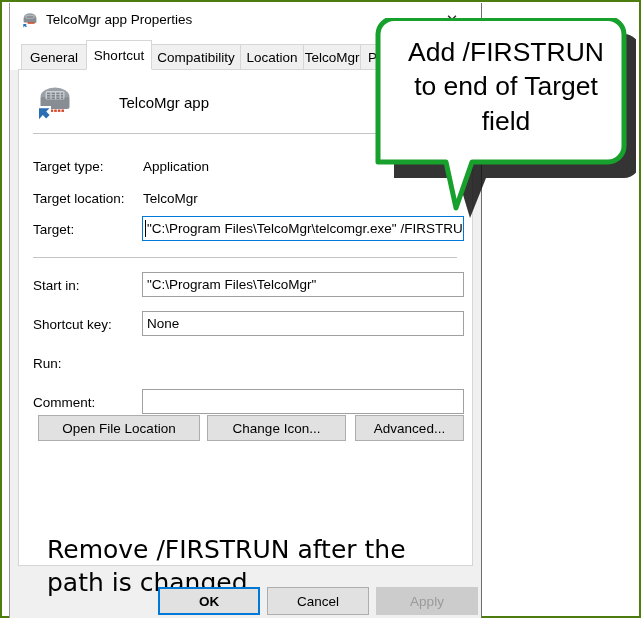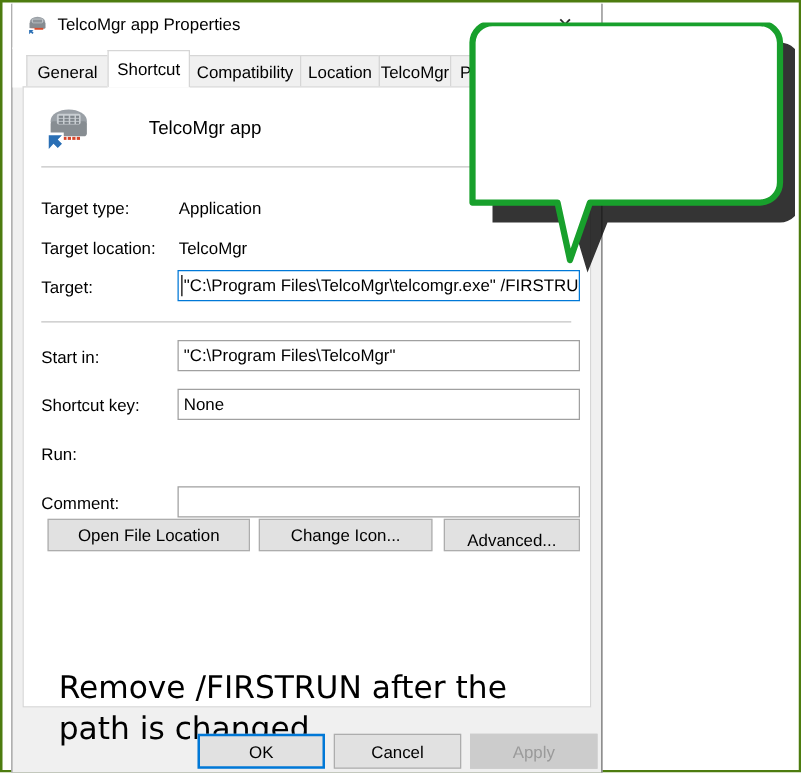--- a/index.html
+++ b/index.html
@@ -389,41 +389,44 @@
       <div class="textbox" style="left:123px;top:319px;width:322px;">
         <span></span>
       </div>
 
       <div class="pagebtn" style="left:19px;top:345px;width:162px;">
         <span>Open File Location</span>
       </div>
       <div class="pagebtn" style="left:188px;top:345px;width:139px;">
         <span>Change Icon...</span>
       </div>
-      <div class="pagebtn" style="left:336px;top:345px;width:109px;align-items:flex-end;">
+      <div class="pagebtn" style="left:336px;top:345px;width:109px;">
         <span>Advanced...</span>
       </div>
 
       <div id="note-in-page">Remove /FIRSTRUN after the
 path is changed</div>
     </div>
 
-    <div class="dlgbtn default" style="left:149px;top:584px;">
+    <div class="dlgbtn default" style="left:149px;top:584px;font-weight:bold;">
       <span>OK</span>
     </div>
     <div class="dlgbtn" style="left:258px;top:584px;">
       <span>Cancel</span>
     </div>
     <div class="dlgbtn disabled" style="left:367px;top:584px;">
       <span>Apply</span>
     </div>
   </div>
 
   <div id="callout">
     <svg width="268" height="209" viewBox="0 0 268 209">
 
       <path d="M20 154 L20 26 A16 16 0 0 1 36 10 L250 10 A16 16 0 0 1 266 26 L266 138 A16 16 0 0 1 250 154 L112 154 L96 194 L84 154 Z" fill="#111111" opacity="0.85" transform="translate(6,6)"></path>
 
       <path d="M10 144 L10 16 A16 16 0 0 1 26 0.5 L240 0.5 A16 16 0 0 1 256 16 L256 128 A16 16 0 0 1 240 144 L104 144 L88 190 L78 144 Z" fill="#ffffff" stroke="#18a02c" stroke-width="5" stroke-linejoin="round"></path>
     </svg>
+    <div id="callout-text">Add /FIRSTRUN
+to end of Target
+field</div>
   </div>
 
 </div>
 
 </body></html>

